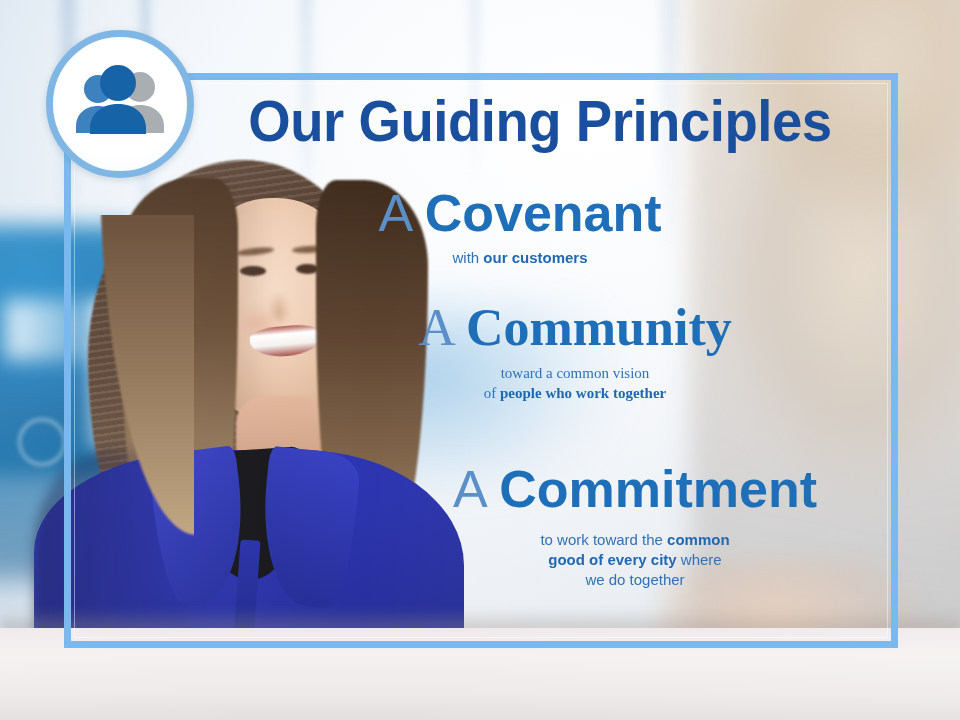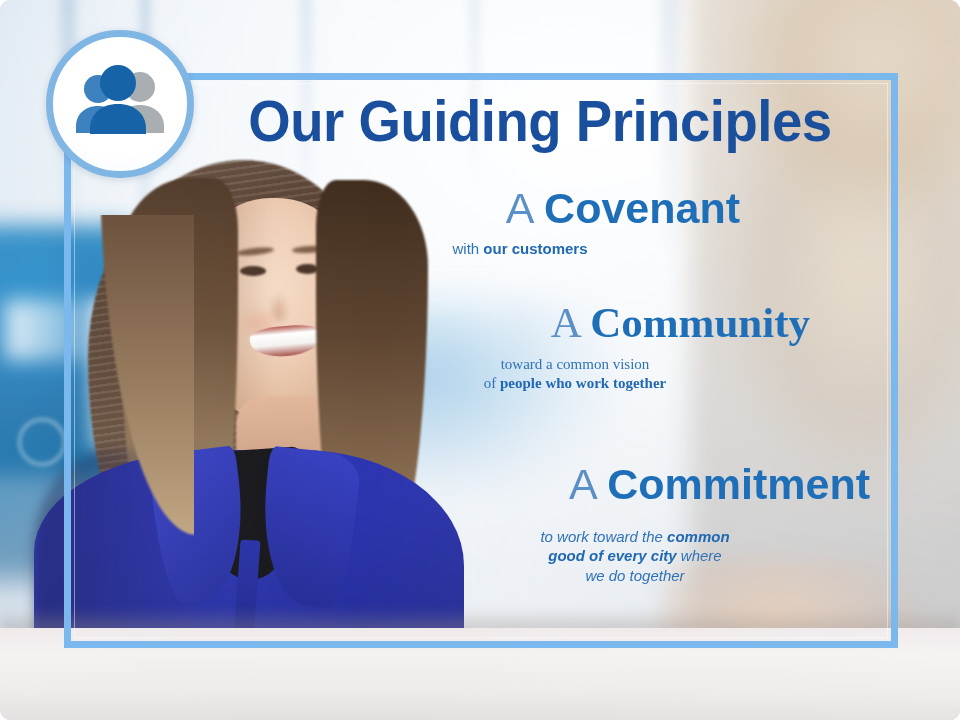--- a/index.html
+++ b/index.html
@@ -7,21 +7,20 @@
     padding: 0;
     background: #ffffff;
   }
   #stage {
     position: relative;
     width: 960px;
     height: 720px;
     overflow: hidden;
     font-family: "Liberation Sans", sans-serif;
     background: #e9edf0;
-    border-radius: 11px;
   }
 
   
   .photo { position: absolute; inset: 0; overflow: hidden; }
 
   
   .bg-room {
     position: absolute; inset: 0;
     background:
       radial-gradient(120% 90% at 62% 18%, rgba(255,255,255,0.97) 0%, rgba(246,249,252,0.85) 38%, rgba(226,233,240,0.55) 70%, rgba(205,214,222,0.4) 100%),
@@ -305,24 +304,23 @@
     color: #1a4f9e;
     line-height: 1;
     white-space: nowrap;
     transform: scaleX(0.94);
     transform-origin: 50% 50%;
   }
 
   .block { position: absolute; text-align: center; }
 
   .block .lead {
-    font-size: 43px;
+    font-size: 52px;
     line-height: 1.06;
     white-space: nowrap;
-    text-align: right;
   }
   .lead .article {
     color: #5a8fc8;
     font-weight: normal;
   }
   .lead .word {
     color: #1f6fb8;
     font-weight: bold;
   }
   .block .sub {
@@ -333,21 +331,21 @@
     margin-top: 6px;
   }
   .sub b { font-weight: bold; color: #1f68b2; }
 
   #block-1 { left: 300px; top: 186px; width: 440px; }
   #block-2 { left: 340px; top: 300px; width: 470px; font-family: Liberation Serif, serif; }
   #block-3 { left: 400px; top: 462px; width: 470px; }
 
   #block-1 .sub { margin-top: 7px; }
   #block-2 .sub { margin-top: 9px; }
-  #block-3 .sub { margin-top: 19px; font-style: italic; }
+  #block-3 .sub { margin-top: 13px; }
 </style>
 </head>
 <body>
 
 <div id="stage">
 
   <div class="photo">
     <div class="bg-room"></div>
     <div class="mullion m1"></div>
     <div class="mullion m2"></div>

